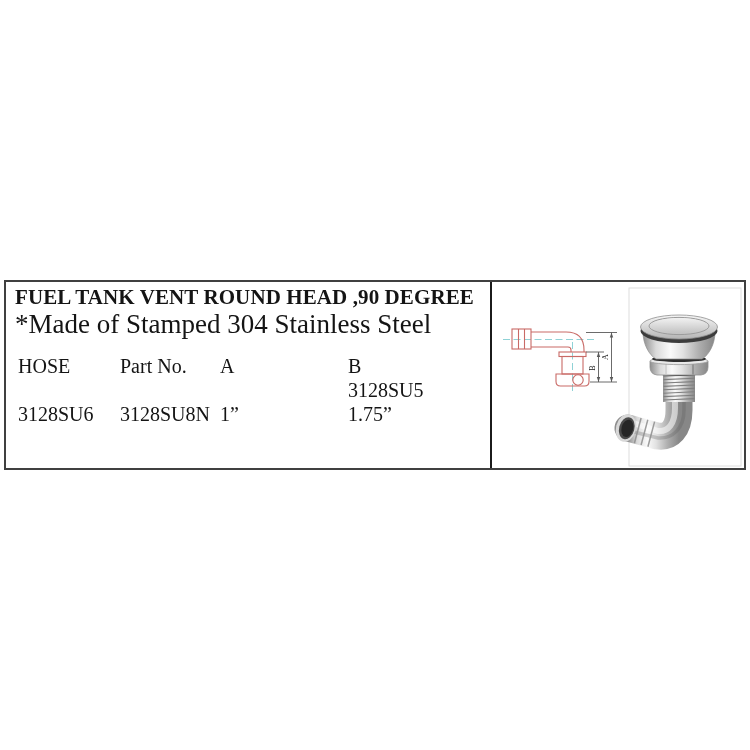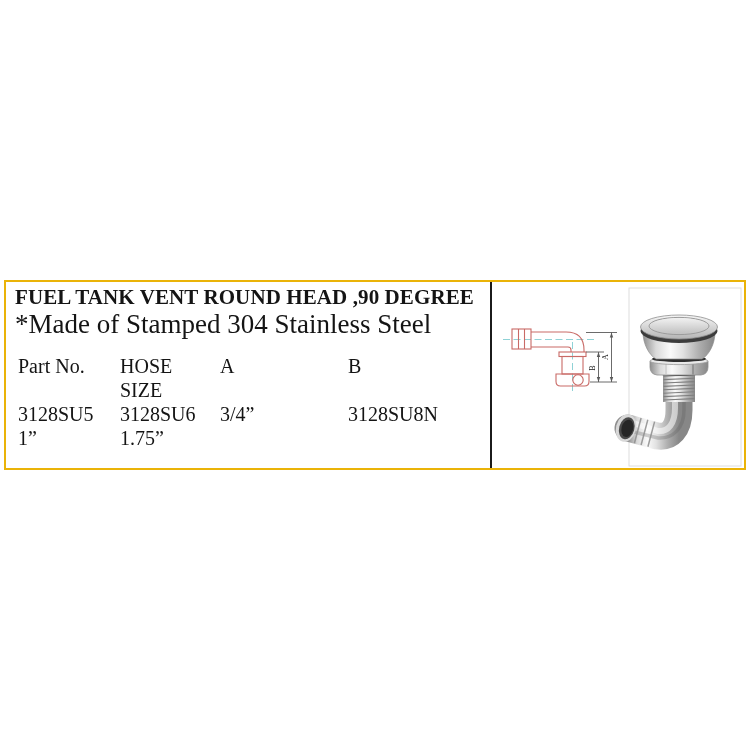--- a/index.html
+++ b/index.html
@@ -8,21 +8,21 @@
     background: #ffffff;
     font-family: "Liberation Serif", serif;
     color: #141414;
     position: relative;
     overflow: hidden;
   }
   .sheet-box {
     position: absolute;
     left: 4px; top: 280px;
     width: 742px; height: 190px;
-    border: 2px solid #eab308;
+    border: 2px solid #404040;
     display: flex;
     background: #ffffff;
   }
   .left-panel {
     width: 486px;
     border-right: 2px solid #1b1b1b;
     position: relative;
     padding-top: 2px;
   }
   .right-panel {
@@ -59,34 +59,32 @@
 <body>
 
 <div class="sheet-box">
 
   <div class="left-panel">
     <div class="title">FUEL TANK VENT ROUND HEAD ,90 DEGREE</div>
     <div class="note">*Made of Stamped 304 Stainless Steel</div>
 
     <div class="spec-table">
 
+      <div class="cell">HOSE</div>
       <div class="cell">Part No.</div>
-      <div class="cell">HOSE</div>
       <div class="cell">A</div>
       <div class="cell">B</div>
 
       <div class="cell"></div>
-      <div class="cell">SIZE</div>
       <div class="cell"></div>
       <div class="cell"></div>
 
       <div class="cell">3128SU5</div>
 
       <div class="cell">3128SU6</div>
-      <div class="cell">3/4”</div>
 
       <div class="cell">3128SU8N</div>
       <div class="cell">1”</div>
       <div class="cell">1.75”</div>
     </div>
   </div>
 
   <div class="right-panel">
     <svg width="252" height="186" viewBox="0 0 252 186">
       <defs>

